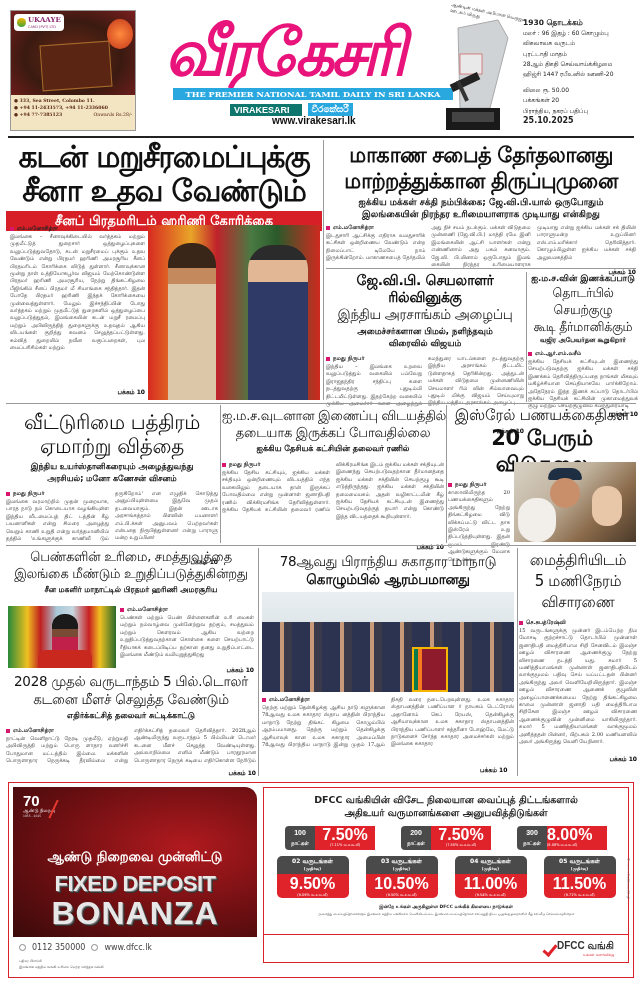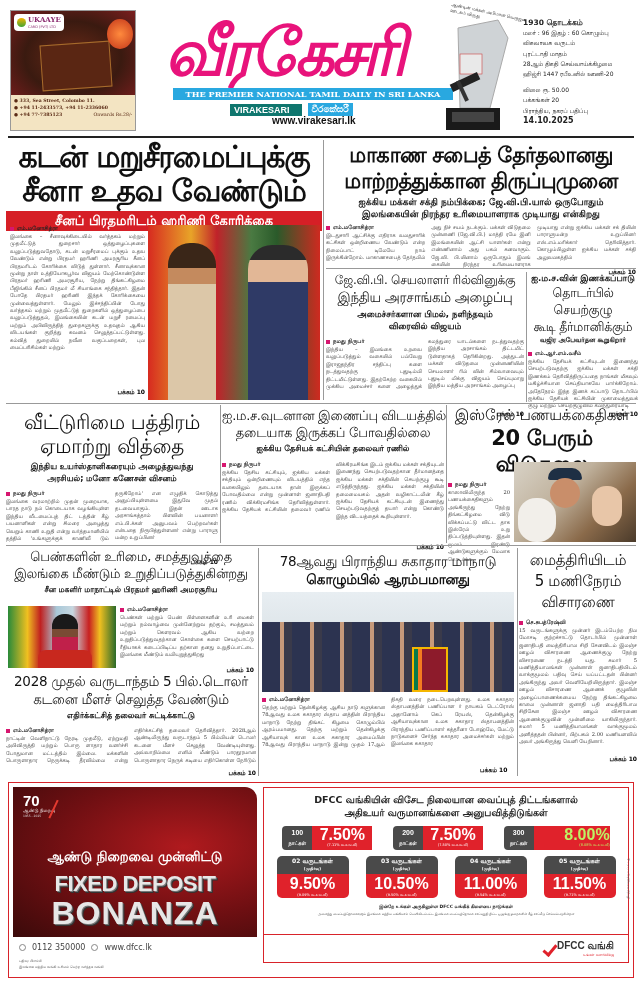--- a/index.html
+++ b/index.html
@@ -66,21 +66,21 @@
   <div style="font-weight:bold;font-size:7.5px">1930 தொடக்கம்</div>
   <div>மலர் : 96 இதழ் : 60 கொழும்பு</div>
   <div>விசுவாவசு வருடம்</div>
   <div>புரட்டாதி மாதம்</div>
   <div>28ஆம் திகதி செவ்வாய்க்கிழமை</div>
   <div>ஹிஜ்ரி 1447 ரபீஉனில் ஊணி-20</div>
   <div style="height:6px"></div>
   <div>விலை ரூ. 50.00</div>
   <div>பக்கங்கள் 20</div>
   <div>பிராந்திய, நகரப் பதிப்பு</div>
-  <div style="font-weight:bold;font-size:8px">14.10.2025</div>
+  <div style="font-weight:bold;font-size:8px">25.10.2025</div>
 </div>
 
 <div class="rule" style="left:8px;top:136px;width:626px;height:2px"></div>
 
 <div class="col" style="left:6px;top:140px;width:316px">
   <div class="hl" style="font-size:30px;line-height:34px;letter-spacing:-1.2px">கடன் மறுசீரமைப்புக்கு</div>
   <div class="hl" style="font-size:30px;line-height:34px;letter-spacing:-1.2px">சீனா உதவ வேண்டும்</div>
   <div style="margin:3px 0 4px;background:#d61f26;color:#fff;font:bold 13px 'DejaVu Sans',sans-serif;text-align:center;line-height:20px">சீனப் பிரதமரிடம் ஹரிணி கோரிக்கை</div>
 </div>
 <div class="col" style="left:10px;top:225px;width:135px">
@@ -102,21 +102,21 @@
   <div style="margin-top:4px;column-count:3;column-gap:6px">
     <div class="byline">எம்.மனோசித்ரா</div>
     <div class="bodytext">இடதுசாரி ஆட்சிக்கு எதிராக வலதுசாரிக் கட்சிகள் ஒன்றிணைய வேண்டும் என்ற நிலைப்பாட் டிலேயே நாம் இருக்கின்றோம். மாகாணசபைத் தேர்தலில் அது நிச் சயம் நடக்கும். மக்கள் விடுதலை முன்னணி (ஜே.வி.பி.) மாத்தி ரமே இனி இலங்கையின் ஆட்சி யாளர்கள் என்று எண்ணினால் அது பகல் கனவாகும். ஜே.வி. பி.யினால் ஒருபோதும் இலங் கையின் நிரந்தர உரிமையாளராக முடியாது என்று ஐக்கிய மக்கள் சக் தியின் பாராளுமன்ற உறுப்பினர் எஸ்.எம்.மரிக்கார் தெரிவித்தார். கொழும்பிலுள்ள ஐக்கிய மக்கள் சக்தி அலுவலகத்தில்</div>
   </div>
   <div class="pagelink">பக்கம் 10</div>
 </div>
 
 <div class="rule" style="left:326px;top:268px;width:310px;height:1px;background:#999"></div>
 
 <div class="col" style="left:326px;top:272px;width:198px">
-  <div class="hl" style="font-size:12px;line-height:17px;font-weight:normal">ஜே.வி.பி. செயலாளர் ரில்வினுக்கு</div>
+  <div class="hl" style="font-size:14px;line-height:17px;font-weight:bold">ஜே.வி.பி. செயலாளர் ரில்வினுக்கு</div>
   <div class="hl" style="font-size:13.5px;line-height:17px;font-weight:normal">இந்திய அரசாங்கம் அழைப்பு</div>
   <div class="sub" style="font-size:8.5px;line-height:12px;margin-top:2px">அமைச்சர்களான பிமல், நளிந்தவும்</div>
   <div class="sub" style="font-size:8.5px;line-height:12px">விரைவில் விஜயம்</div>
   <div style="margin-top:6px;column-count:2;column-gap:6px;height:72px;overflow:hidden">
     <div class="byline">நமது நிருபர்</div>
     <div class="bodytext">இந்திய – இலங்கை உறவை வலுப்படுத்தும் வகையில் பல்வேறு இராஜதந்திர சந்திப்பு களை நடத்துவதற்கு புதுடில்லி திட்டமிட்டுள்ளது. இதற்கேற்ற வகையில் முக்கிய அமைச்சர் களை அழைத்துக் கலந்துரை யாடல்களை நடத்துவதற்கு இந்திய அரசாங்கம் திட்டமிட் டுள்ளதாகத் தெரிகின்றது. அத்துடன் மக்கள் விடுதலை முன்னணியின் செயலாளர் ரில் வின் சில்வாவையும் புதுடில் லிக்கு விஜயம் செய்யுமாறு இந்திய மத்திய அரசாங்கம் அழைப்பு</div>
   </div>
   <div class="pagelink">பக்கம் 10</div>
 </div>
 
@@ -280,21 +280,21 @@
         <div style="background:#e0222b;color:#fff;width:60px;text-align:center">
             <div style="font:bold 16px 'Liberation Sans',sans-serif;line-height:17px">7.50%</div>
             <div style="font-size:3.5px">(7.50% வ.ச.வ.வீ)</div>
           </div>
       </div>
       <div style="display:flex;height:24px">
         <div style="background:#4a4a4a;color:#fff;width:30px;border-radius:4px 0 0 4px;text-align:center;font:bold 7px 'Liberation Sans',sans-serif;line-height:10px;padding-top:2px">
             <div>300</div>
             <div style="font-size:5px">நாட்கள்</div>
           </div>
-        <div style="background:#e0222b;color:#bef264;width:76px;text-align:right">
+        <div style="background:#e0222b;color:#ffffff;width:60px;text-align:left">
             <div style="font:bold 16px 'Liberation Sans',sans-serif;line-height:17px">8.00%</div>
             <div style="font-size:3.5px">(8.08% வ.ச.வ.வீ)</div>
           </div>
       </div>
     </div>
 
     <div style="display:flex;justify-content:space-around;margin-top:6px;padding:0 4px">
       <div style="width:72px">
         <div style="background:#4a4a4a;color:#fff;text-align:center;border-radius:5px 5px 0 0;font:bold 6px 'DejaVu Sans',sans-serif;line-height:8px;padding:1px 0">
             <div>02 வருடங்கள்</div>

